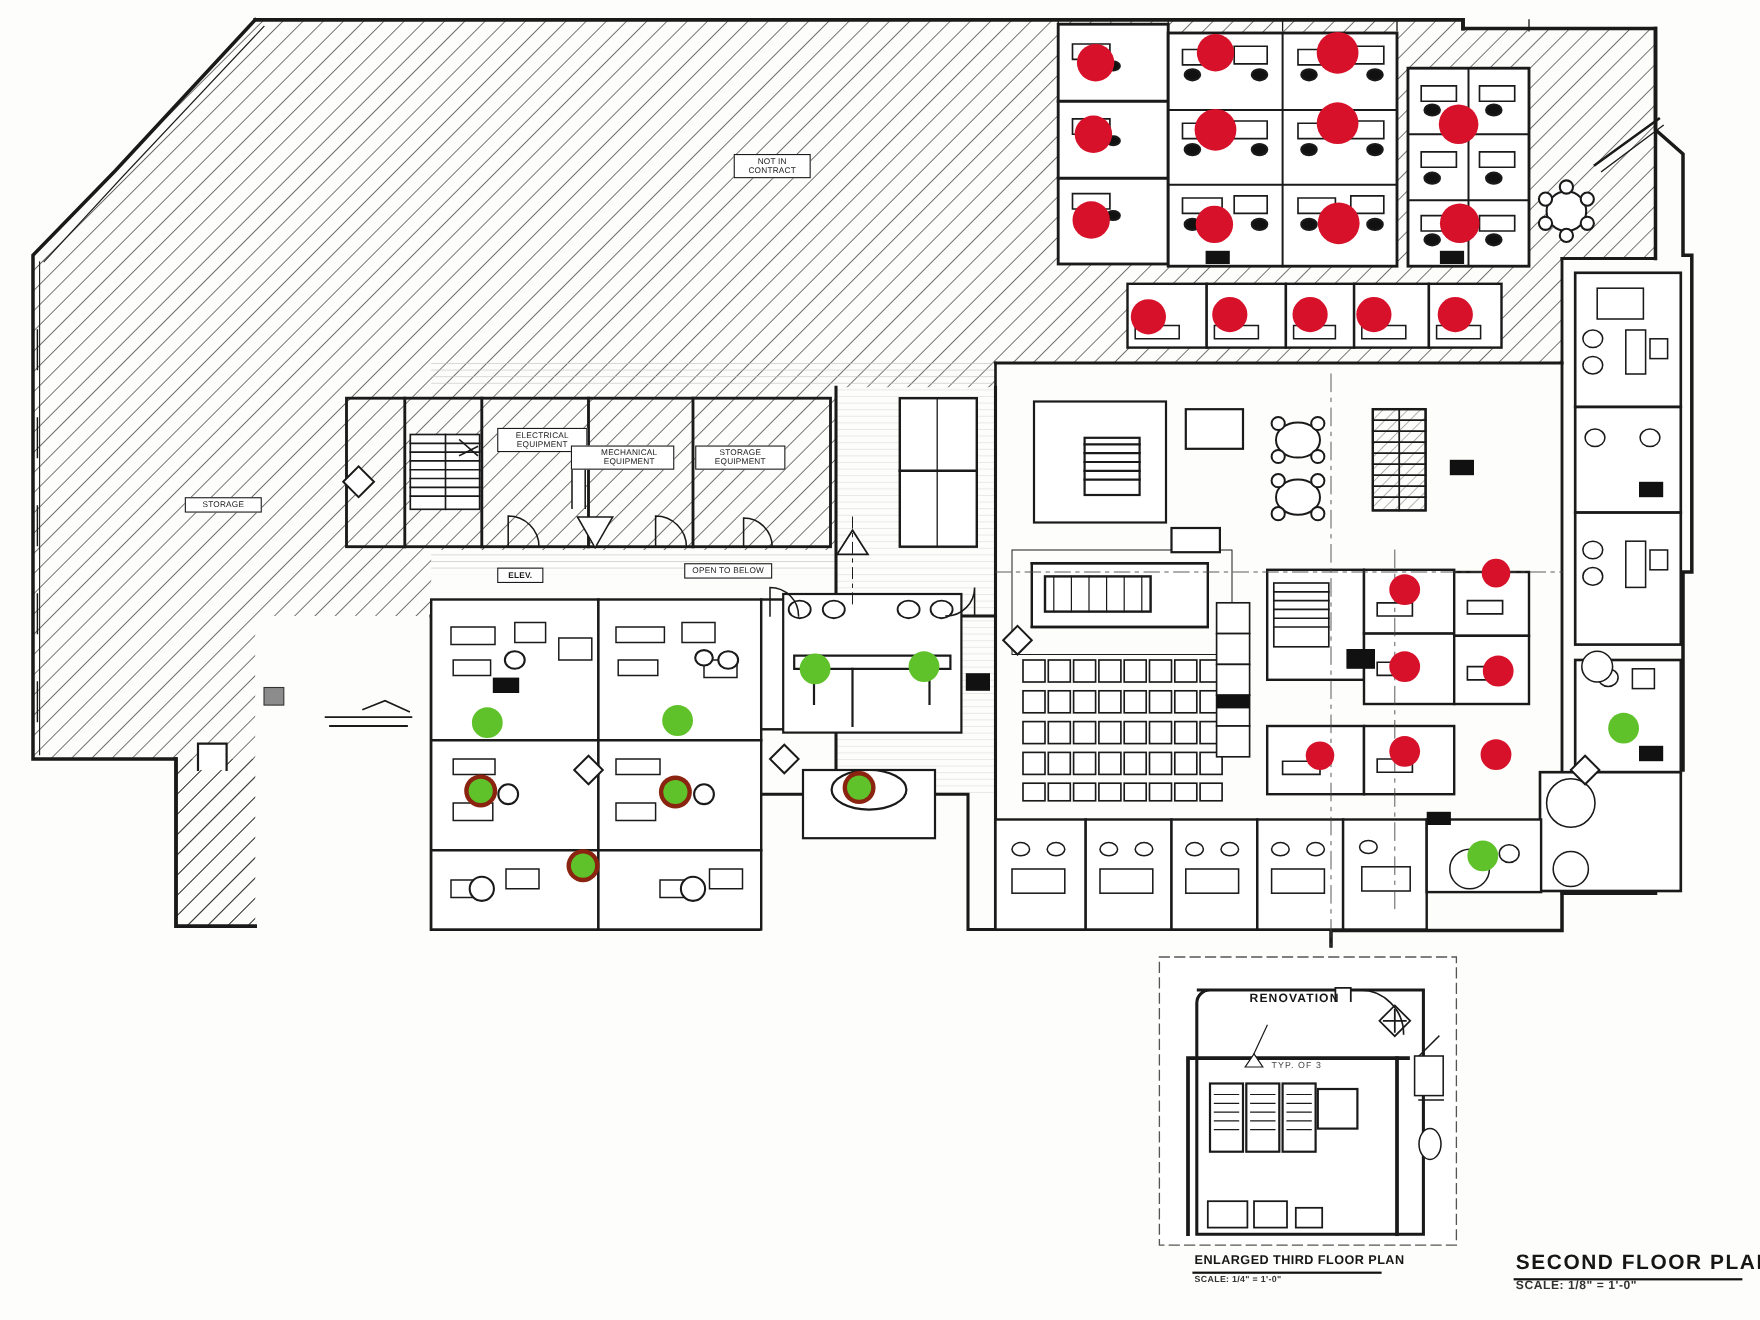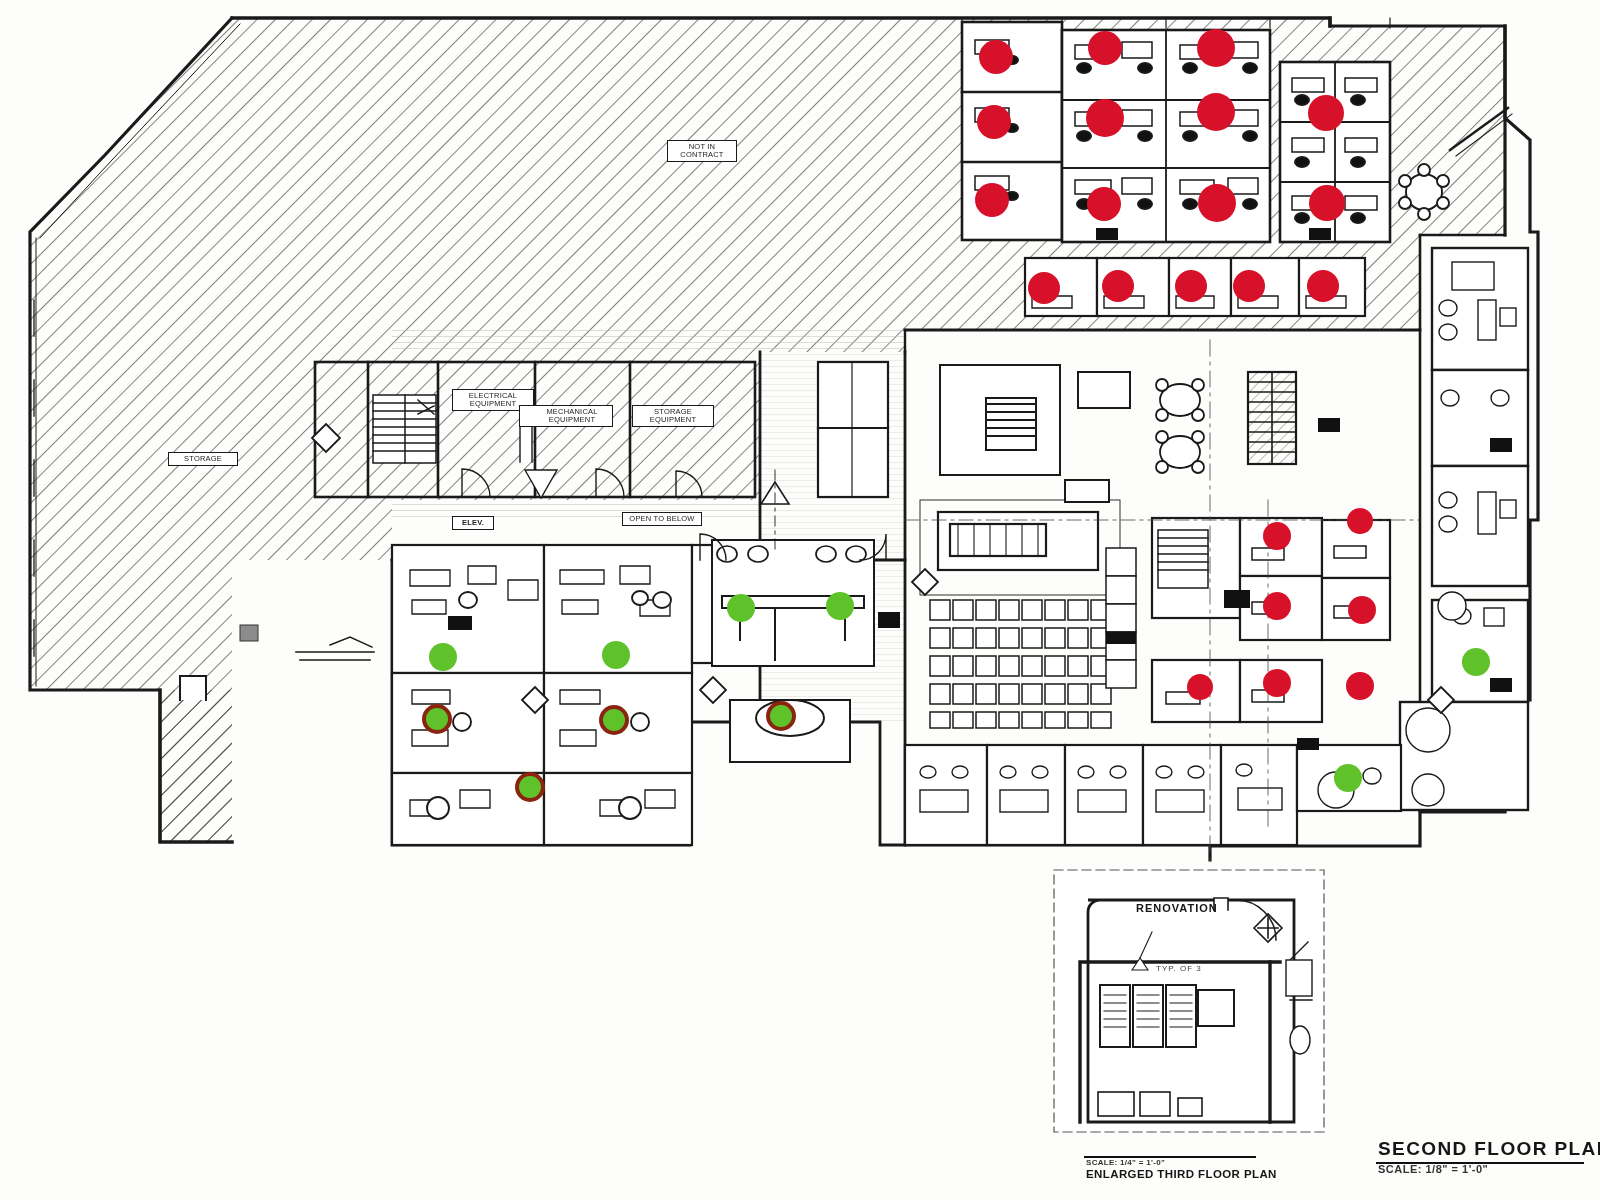--- a/index.html
+++ b/index.html
@@ -5,21 +5,21 @@
   html,body{margin:0;padding:0;background:#ffffff;}
   body{width:1600px;height:1200px;overflow:hidden;
        font-family:"Liberation Sans", sans-serif;}
   #sheet{position:relative;width:1600px;height:1200px;background:#fdfdfb;}
   #plan{position:absolute;left:0;top:0;width:1600px;height:1200px;}
   .ttl{position:absolute;font-family:"Liberation Sans",sans-serif;
        font-weight:700;color:#161616;letter-spacing:1px;white-space:nowrap;}
   #title-main{left:1378px;top:1138px;font-size:19px;letter-spacing:1.4px;}
   #title-main-rule{position:absolute;left:1376px;top:1162px;width:208px;height:2px;background:#111;}
   #title-scale{left:1378px;top:1163px;font-size:11px;letter-spacing:.5px;color:#333;}
-  #title-inset{left:1086px;top:1140px;font-size:11.5px;letter-spacing:.4px;margin-top:28px;}
+  #title-inset{left:1086px;top:1140px;font-size:11.5px;letter-spacing:.4px;}
   #title-inset-rule{position:absolute;left:1084px;top:1156px;width:172px;height:1.6px;background:#111;}
   #title-inset-scale{left:1086px;top:1158px;font-size:8px;letter-spacing:.3px;color:#333;}
   .lblbox{position:absolute;border:1.4px solid #1a1a1a;background:#ffffff;
           font-size:7.5px;line-height:8.5px;color:#1b1b1b;text-align:center;
           padding:1.5px 3px;font-family:"Liberation Sans",sans-serif;letter-spacing:.2px;}
 </style>
 </head>
 <body>
 
 <div id="sheet">

